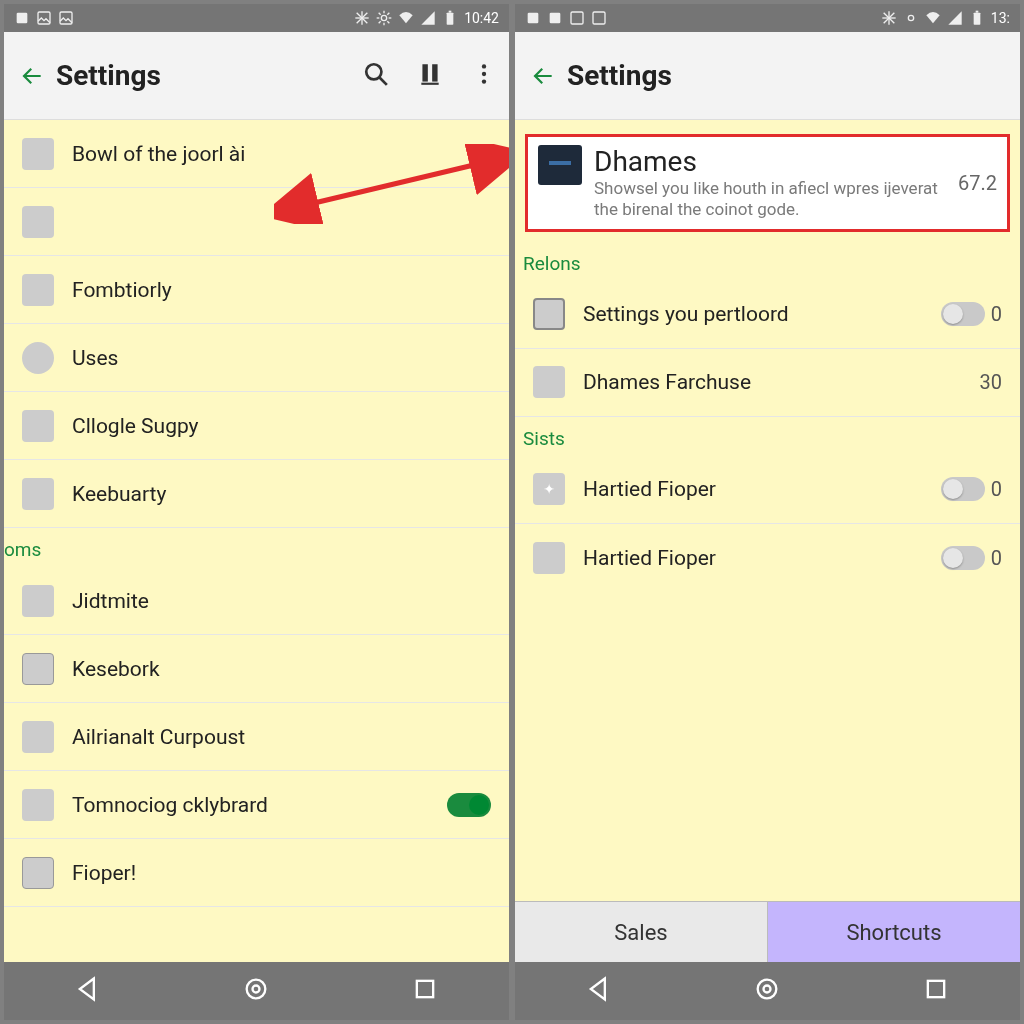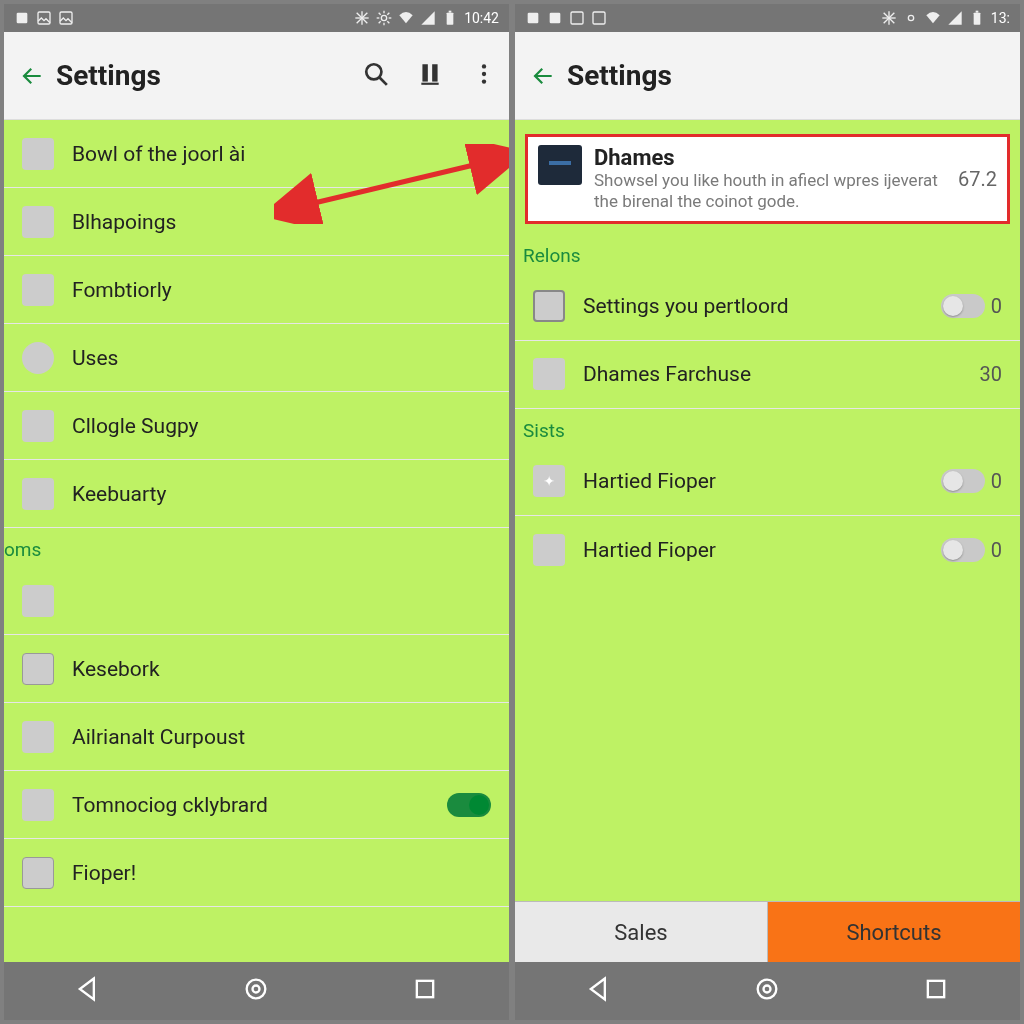--- a/index.html
+++ b/index.html
@@ -42,21 +42,21 @@
     align-items: center;
     padding: 0 12px;
     border-bottom: 1px solid #ddd;
   }
   .appbar .back { color: #1a8b3e; width: 32px; height: 32px; display:flex; align-items:center; justify-content:center; }
   .appbar .back svg { width: 26px; height: 26px; fill: #1a8b3e; }
   .appbar .title { font-size: 28px; font-weight: 700; color:#222; margin-left: 8px; flex:1; }
   .appbar .actions { display:flex; gap: 28px; align-items:center; }
   .ab-icon svg { width: 26px; height: 26px; fill:#333; }
   
-  .content { flex:1; overflow:auto; background:#bef264; position:relative; }
+  .content { flex:1; overflow:auto; background:#fef9c3; position:relative; }
   .list-item {
     display:flex; align-items:center;
     padding: 0 18px;
     height: 68px;
     border-bottom: 1px solid #e6e6e6;
   }
   .list-item .icon {
     width: 32px; height: 32px; margin-right: 18px;
     display:inline-flex; align-items:center; justify-content:center;
     background:#ccc; border-radius:4px; flex-shrink:0;
@@ -81,29 +81,29 @@
     padding: 8px 10px;
     align-items:flex-start;
     gap: 12px;
     background:#fff;
   }
   .highlight-card .hc-icon {
     width: 44px; height: 40px; background:#1e2a3a; border-radius:3px; flex-shrink:0;
     display:flex; align-items:center; justify-content:center;
   }
   .highlight-card .hc-body { flex:1; }
-  .highlight-card .hc-title { font-size:22px; font-weight:700; color:#222; }
+  .highlight-card .hc-title { font-size:28px; font-weight:400; color:#222; }
   .highlight-card .hc-desc { font-size:17px; color:#7a7a7a; line-height:1.25; }
   .highlight-card .hc-val { font-size:20px; color:#666; align-self:center; }
   
   .tabs { display:flex; border-top:1px solid #bbb; }
   .tab { flex:1; height:60px; display:flex; align-items:center; justify-content:center; font-size:22px; color:#333;
          border-right:1px solid #bbb; background:#e9e9e9;text-align:right;}
   .tab:last-child { border-right:none; }
-  .tab.active { background:#f97316; }
+  .tab.active { background:#c4b5fd; }
   
   .navbar { height: 58px; background:#757575; display:flex; align-items:center; justify-content:space-around; }
   .navbtn svg { width:28px; height:28px; fill:#fff; stroke:#fff; }
   
   .arrow-overlay {
     position:absolute;
     top: 140px;
     left: 270px;
     width: 240px;
     height: 80px;
@@ -214,21 +214,20 @@
     </div>
   </div>
 
   <div class="content">
     <div class="list-item">
         <span class="icon ic-blue"></span>
         <span class="label">Bowl of the joorl ài</span>
       </div>
     <div class="list-item">
         <span class="icon ic-dark"></span>
-        <span class="label">Blhapoings</span>
       </div>
     <div class="list-item">
         <span class="icon ic-dark"></span>
         <span class="label">Fombtiorly</span>
       </div>
     <div class="list-item">
         <span class="icon ic-cyan" style="border-radius:50%"></span>
         <span class="label">Uses</span>
       </div>
     <div class="list-item">
@@ -237,20 +236,21 @@
       </div>
     <div class="list-item">
         <span class="icon ic-dark"></span>
         <span class="label">Keebuarty</span>
       </div>
 
     <div class="section-header clip">oms</div>
 
     <div class="list-item">
         <span class="icon ic-black"></span>
+        <span class="label">Jidtmite</span>
       </div>
     <div class="list-item">
         <span class="icon ic-bw"></span>
         <span class="label">Kesebork</span>
       </div>
     <div class="list-item">
         <span class="icon ic-red"></span>
         <span class="label">Ailrianalt Curpoust</span>
       </div>
     <div class="list-item">

